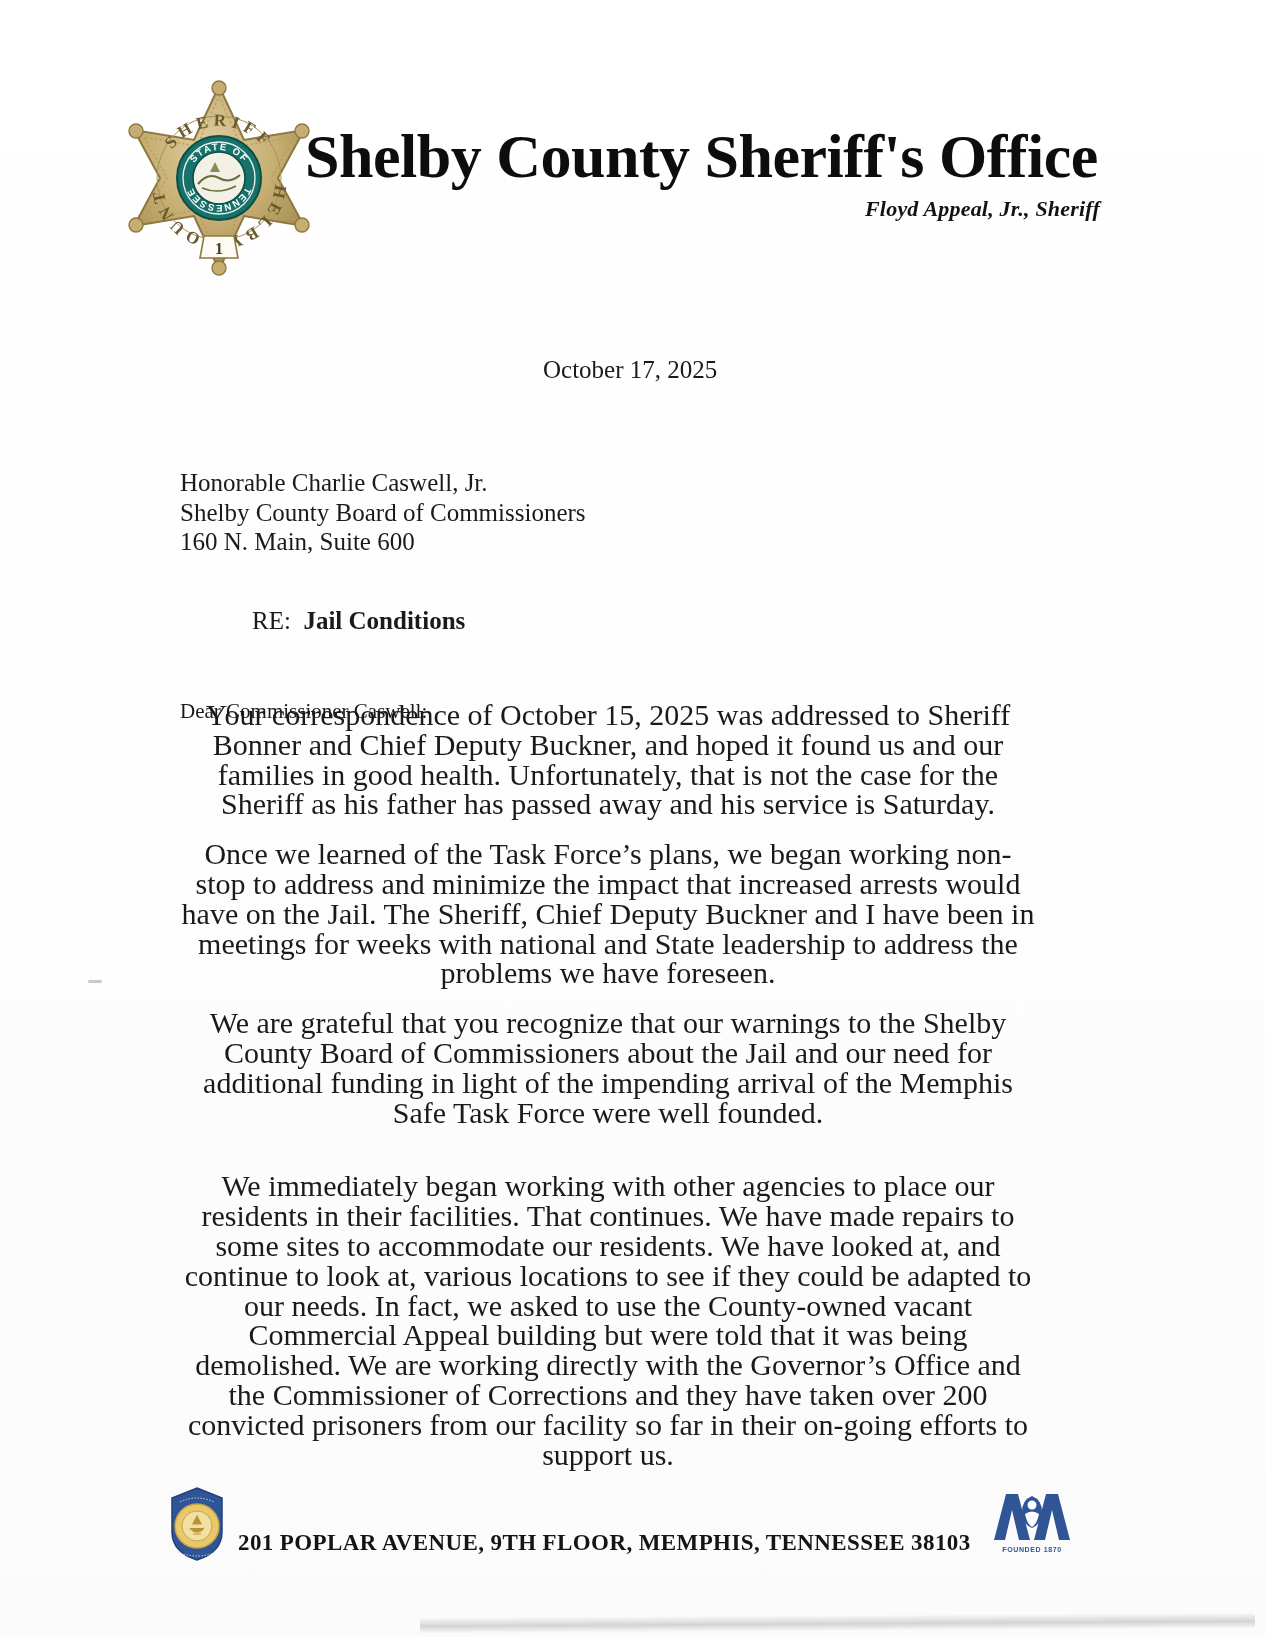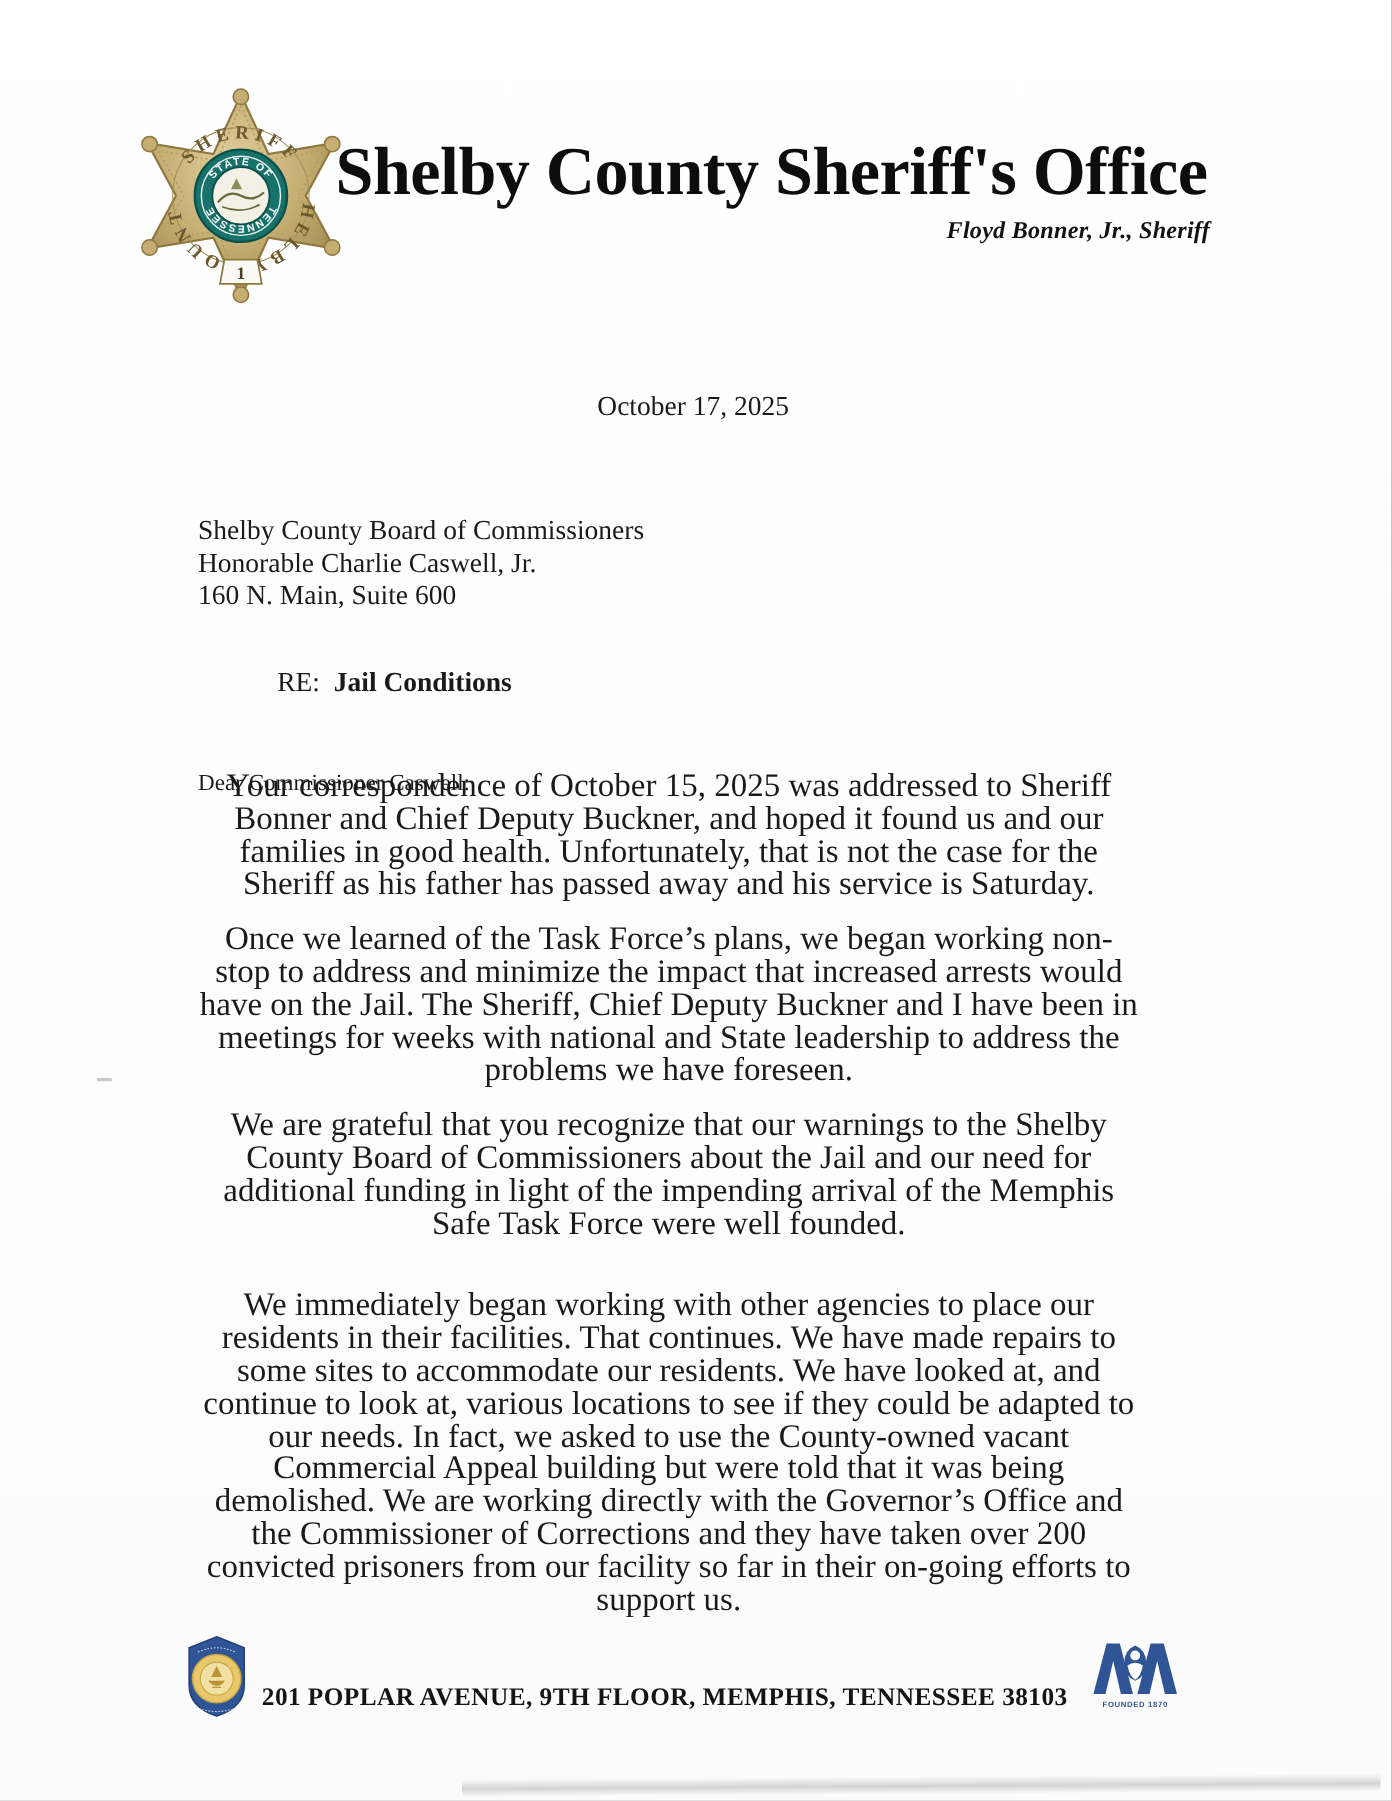--- a/index.html
+++ b/index.html
@@ -227,28 +227,28 @@
           <textPath href="#sArcBot" startOffset="50%" text-anchor="middle">TENNESSEE</textPath>
         </text>
 
         <path d="M 86 158 h 30 l 4 22 h -38 z" fill="#fbfaf5" stroke="#8e7840" stroke-width="1.6"></path>
         <text x="101" y="176" text-anchor="middle" font-family="Liberation Serif, serif" font-size="16" font-weight="bold" fill="#4a3d1c">1</text>
       </svg>
     </div>
 
     <div class="lh-title">Shelby County Sheriff's Office</div>
 
-    <div class="lh-subtitle">Floyd Bonner, Jr., Sheriff</div>
+    <div class="lh-subtitle">Floyd Appeal, Jr., Sheriff</div>
   </div>
 
   <div class="date-line">October 17, 2025</div>
 
   <div class="recipient">
+    <div>Honorable Charlie Caswell, Jr.</div>
     <div>Shelby County Board of Commissioners</div>
-    <div>Honorable Charlie Caswell, Jr.</div>
     <div>160 N. Main, Suite 600</div>
   </div>
 
   <div class="re-line">
     <span class="re-label">RE:</span>
     <span>&nbsp;</span><span class="re-subject">Jail Conditions</span>
   </div>
 
   <div class="salutation">Dear Commissioner Caswell:</div>
 

